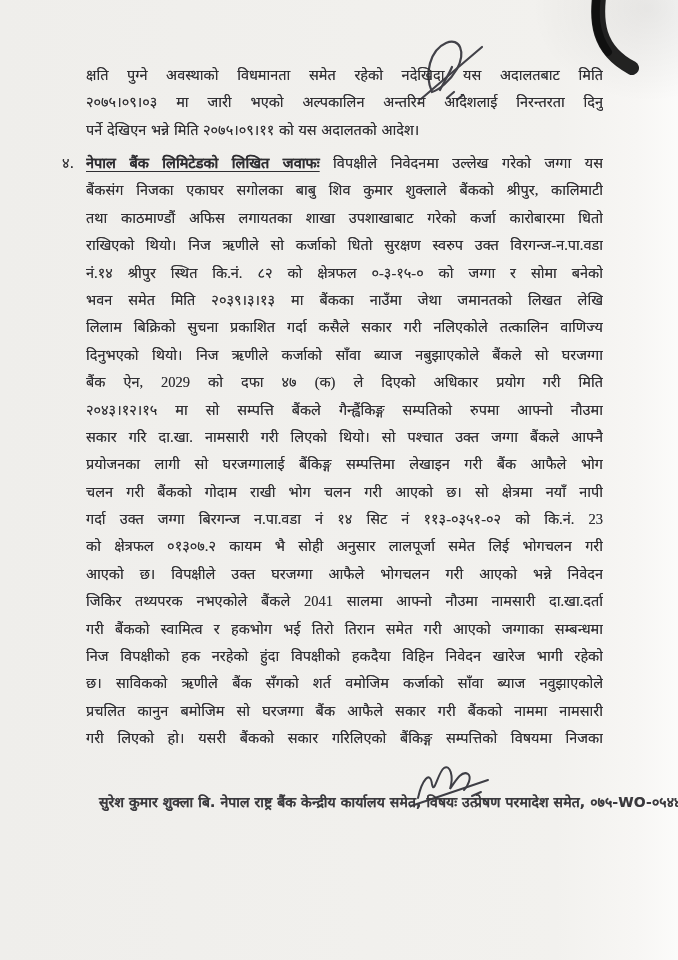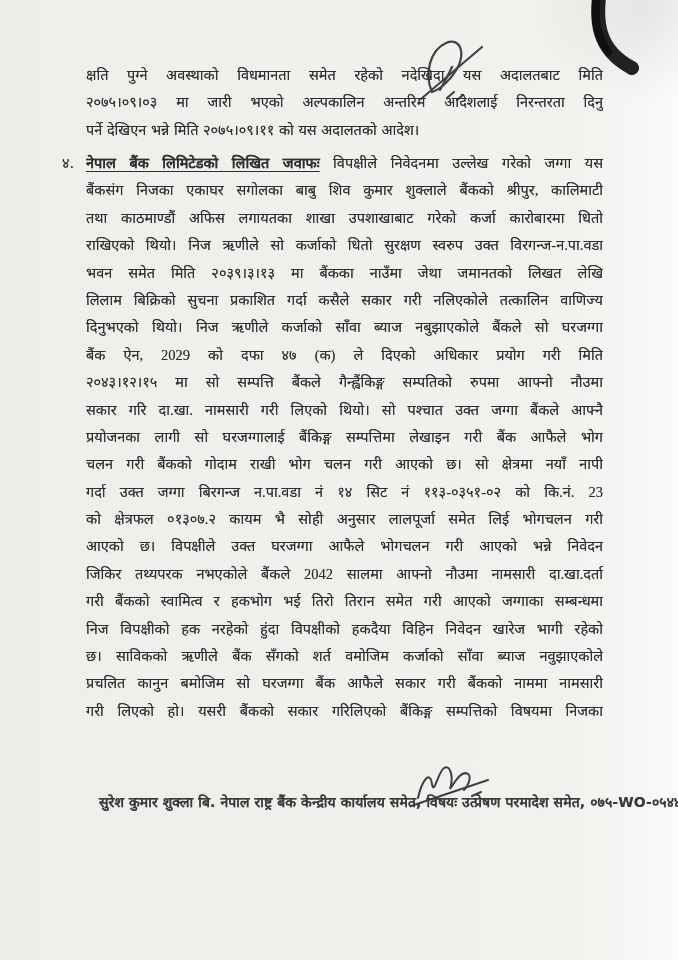--- a/index.html
+++ b/index.html
@@ -88,32 +88,33 @@
 
   <div class="para-4">
     <div class="line">
       <span class="para-heading">नेपाल बैंक लिमिटेडको लिखित जवाफः</span>
       <span>विपक्षीले निवेदनमा उल्लेख गरेको जग्गा यस</span>
     </div>
     <div>
         <div class="line">बैंकसंग निजका एकाघर सगोलका बाबु शिव कुमार शुक्लाले बैंकको श्रीपुर, कालिमाटी</div>
         <div class="line">तथा काठमाण्डौं अफिस लगायतका शाखा उपशाखाबाट गरेको कर्जा कारोबारमा धितो</div>
         <div class="line">राखिएको थियो। निज ऋणीले सो कर्जाको धितो सुरक्षण स्वरुप उक्त विरगन्ज-न.पा.वडा</div>
+        <div class="line">नं.१४ श्रीपुर स्थित कि.नं. ८२ को क्षेत्रफल ०-३-१५-० को जग्गा र सोमा बनेको</div>
         <div class="line">भवन समेत मिति २०३९।३।१३ मा बैंकका नाउँमा जेथा जमानतको लिखत लेखि</div>
         <div class="line">लिलाम बिक्रिको सुचना प्रकाशित गर्दा कसैले सकार गरी नलिएकोले तत्कालिन वाणिज्य</div>
         <div class="line">दिनुभएको थियो। निज ऋणीले कर्जाको साँवा ब्याज नबुझाएकोले बैंकले सो घरजग्गा</div>
         <div class="line">बैंक ऐन, 2029 को दफा ४७ (क) ले दिएको अधिकार प्रयोग गरी मिति</div>
         <div class="line">२०४३।१२।१५ मा सो सम्पत्ति बैंकले गैन्ह्वैंकिङ्ग सम्पतिको रुपमा आफ्नो नौउमा</div>
         <div class="line">सकार गरि दा.खा. नामसारी गरी लिएको थियो। सो पश्चात उक्त जग्गा बैंकले आफ्नै</div>
         <div class="line">प्रयोजनका लागी सो घरजग्गालाई बैंकिङ्ग सम्पत्तिमा लेखाइन गरी बैंक आफैले भोग</div>
         <div class="line">चलन गरी बैंकको गोदाम राखी भोग चलन गरी आएको छ। सो क्षेत्रमा नयाँ नापी</div>
         <div class="line">गर्दा उक्त जग्गा बिरगन्ज न.पा.वडा नं १४ सिट नं ११३-०३५१-०२ को कि.नं. 23</div>
         <div class="line">को क्षेत्रफल ०१३०७.२ कायम भै सोही अनुसार लालपूर्जा समेत लिई भोगचलन गरी</div>
         <div class="line">आएको छ। विपक्षीले उक्त घरजग्गा आफैले भोगचलन गरी आएको भन्ने निवेदन</div>
-        <div class="line">जिकिर तथ्यपरक नभएकोले बैंकले 2042 सालमा आफ्नो नौउमा नामसारी दा.खा.दर्ता</div>
+        <div class="line">जिकिर तथ्यपरक नभएकोले बैंकले 2041 सालमा आफ्नो नौउमा नामसारी दा.खा.दर्ता</div>
         <div class="line">गरी बैंकको स्वामित्व र हकभोग भई तिरो तिरान समेत गरी आएको जग्गाका सम्बन्धमा</div>
         <div class="line">निज विपक्षीको हक नरहेको हुंदा विपक्षीको हकदैया विहिन निवेदन खारेज भागी रहेको</div>
         <div class="line">छ। साविकको ऋणीले बैंक सँगको शर्त वमोजिम कर्जाको साँवा ब्याज नवुझाएकोले</div>
         <div class="line">प्रचलित कानुन बमोजिम सो घरजग्गा बैंक आफैले सकार गरी बैंकको नाममा नामसारी</div>
         <div class="line">गरी लिएको हो। यसरी बैंकको सकार गरिलिएको बैंकिङ्ग सम्पत्तिको विषयमा निजका</div>
       </div>
   </div>
 
   <svg class="sig-bottom" width="90" height="52" viewBox="0 0 90 52">
     <g fill="none" stroke="#2b2b33" stroke-width="2" stroke-linecap="round" opacity="0.9">

